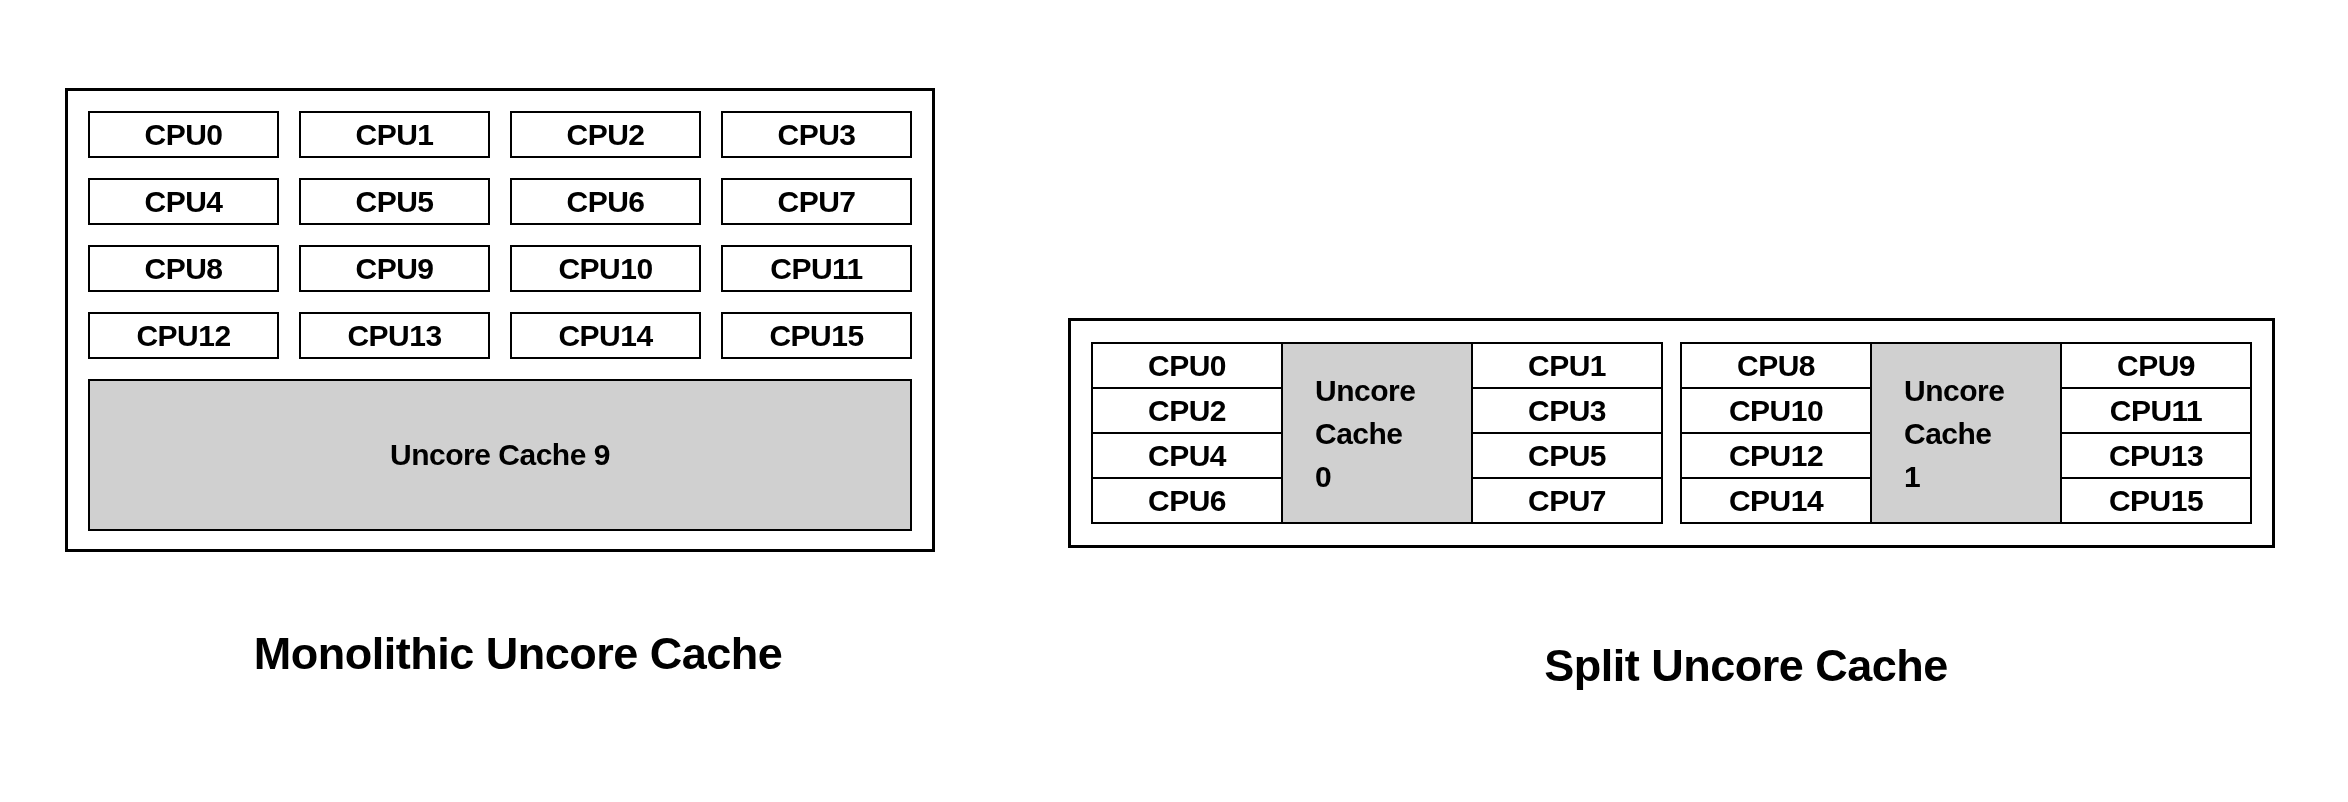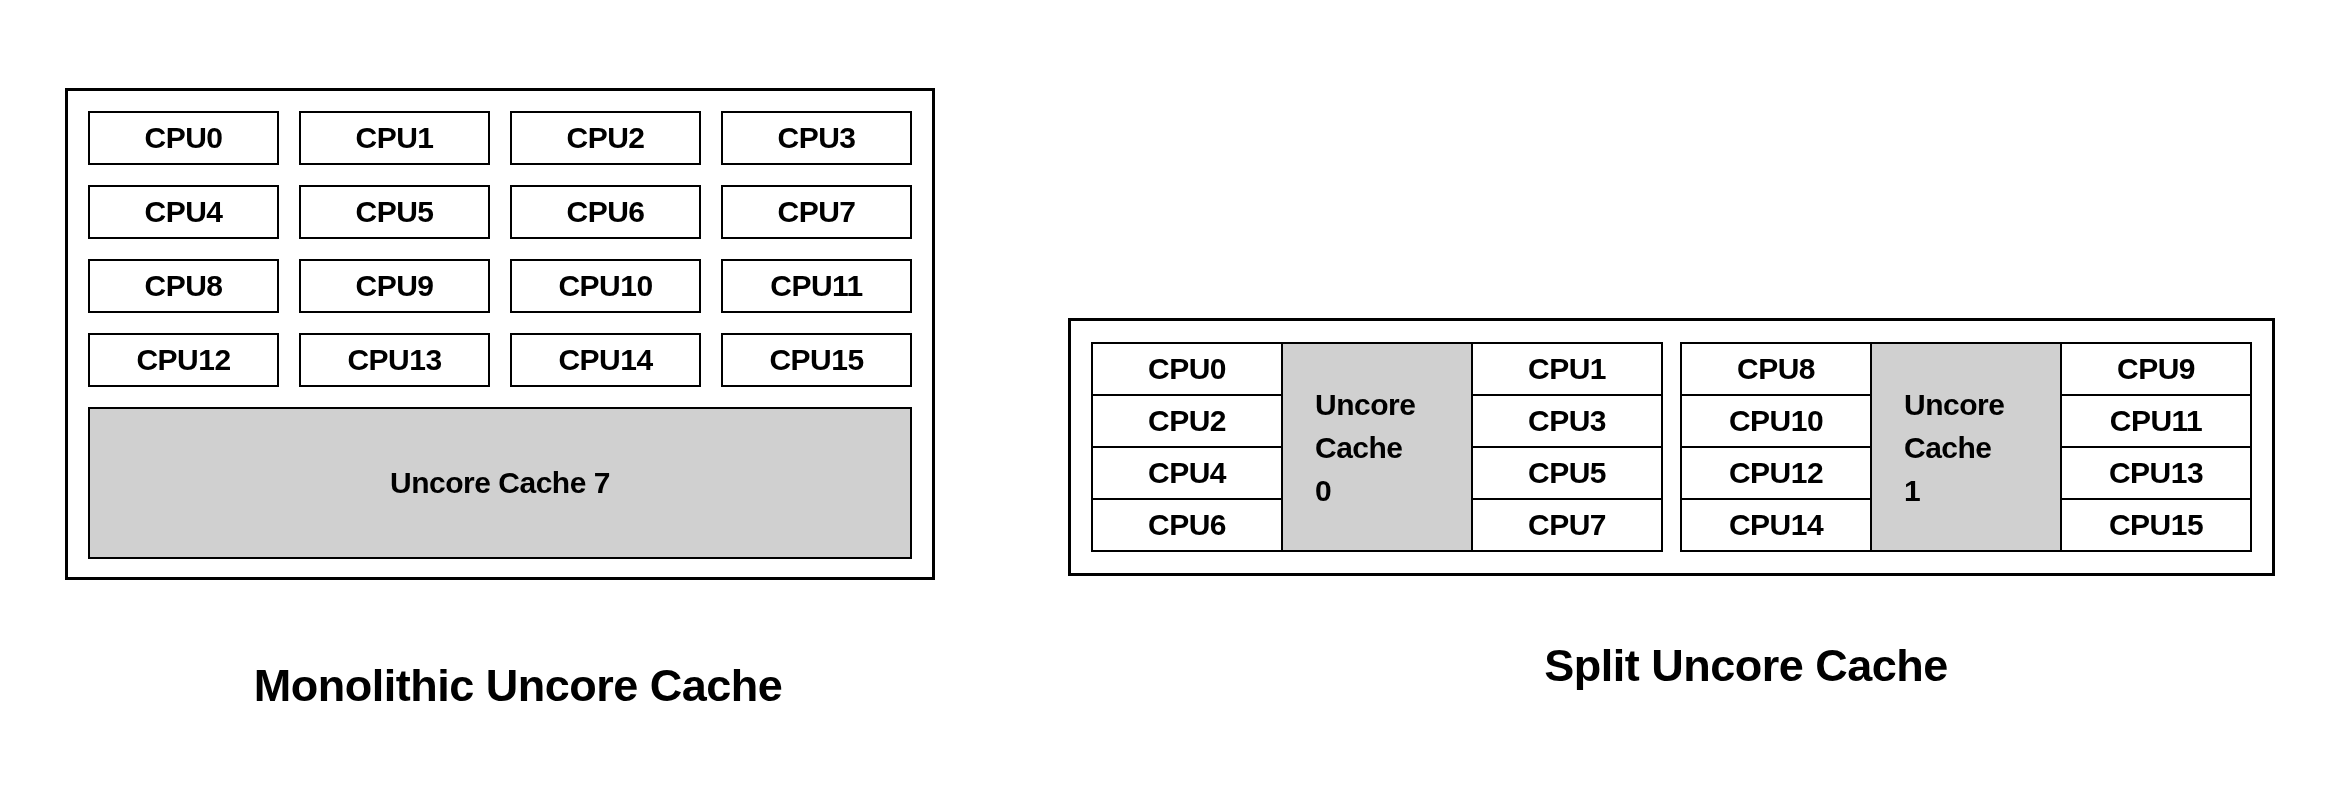--- a/index.html
+++ b/index.html
@@ -25,21 +25,21 @@
     width: 870px;
     padding: 20px 20px 18px 20px;
   }
   .cpu-grid {
     display: grid;
     grid-template-columns: repeat(4, 1fr);
     column-gap: 20px;
     row-gap: 20px;
   }
   .cell {
-    height: 54px;
+    height: 47px;
     border: 2px solid #000000;
     box-sizing: border-box;
     background: #ffffff;
     display: flex;
     align-items: center;
     justify-content: center;
     font-size: 30px;
     font-weight: bold;
     letter-spacing: -0.5px;
   }
@@ -88,21 +88,21 @@
   }
   
   .caption {
     position: absolute;
     transform: translateX(-50%);
     font-size: 45px;
     font-weight: bold;
     letter-spacing: -0.5px;
     white-space: nowrap;
   }
-  #cap-mono  { left: 518px;  top: 660px; }
+  #cap-mono  { left: 518px;  top: 628px; }
   #cap-split { left: 1746px; top: 640px; }
 </style>
 </head>
 <body>
 
 <div class="canvas">
 
   <div class="package" id="mono-box">
     <div class="cpu-grid">
         <div class="cell">CPU0</div>
@@ -116,21 +116,21 @@
         <div class="cell">CPU8</div>
         <div class="cell">CPU9</div>
         <div class="cell">CPU10</div>
         <div class="cell">CPU11</div>
         <div class="cell">CPU12</div>
         <div class="cell">CPU13</div>
         <div class="cell">CPU14</div>
         <div class="cell">CPU15</div>
       </div>
     <div class="uncore-wide">
-      <span>Uncore Cache 7</span>
+      <span>Uncore Cache 9</span>
     </div>
   </div>
   <div class="caption" id="cap-mono">Monolithic Uncore Cache</div>
 
   <div class="package" id="split-box">
       <div class="cluster">
         <div class="scol left">
           <div class="cell">CPU0</div>
           <div class="cell">CPU2</div>
           <div class="cell">CPU4</div>

